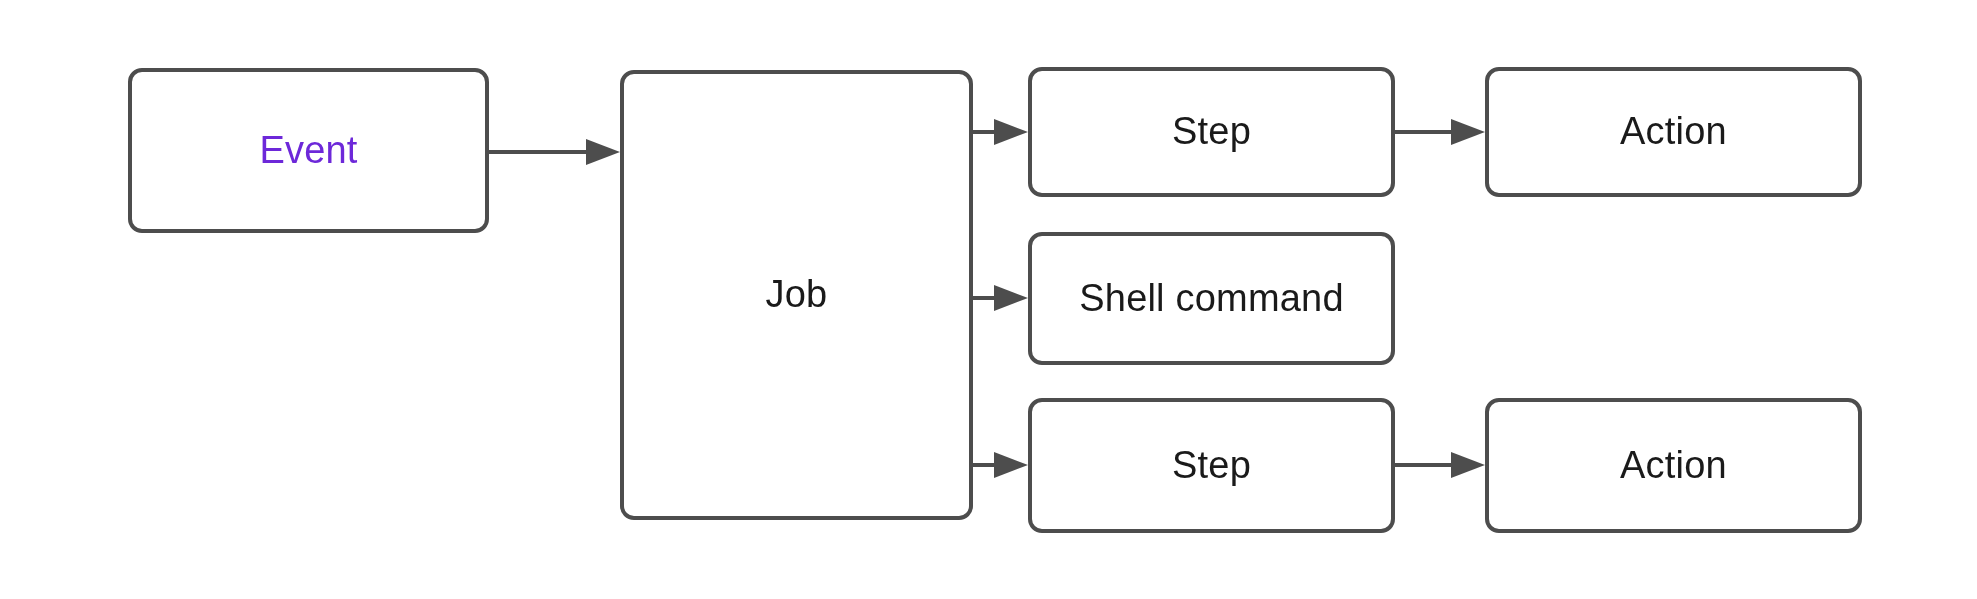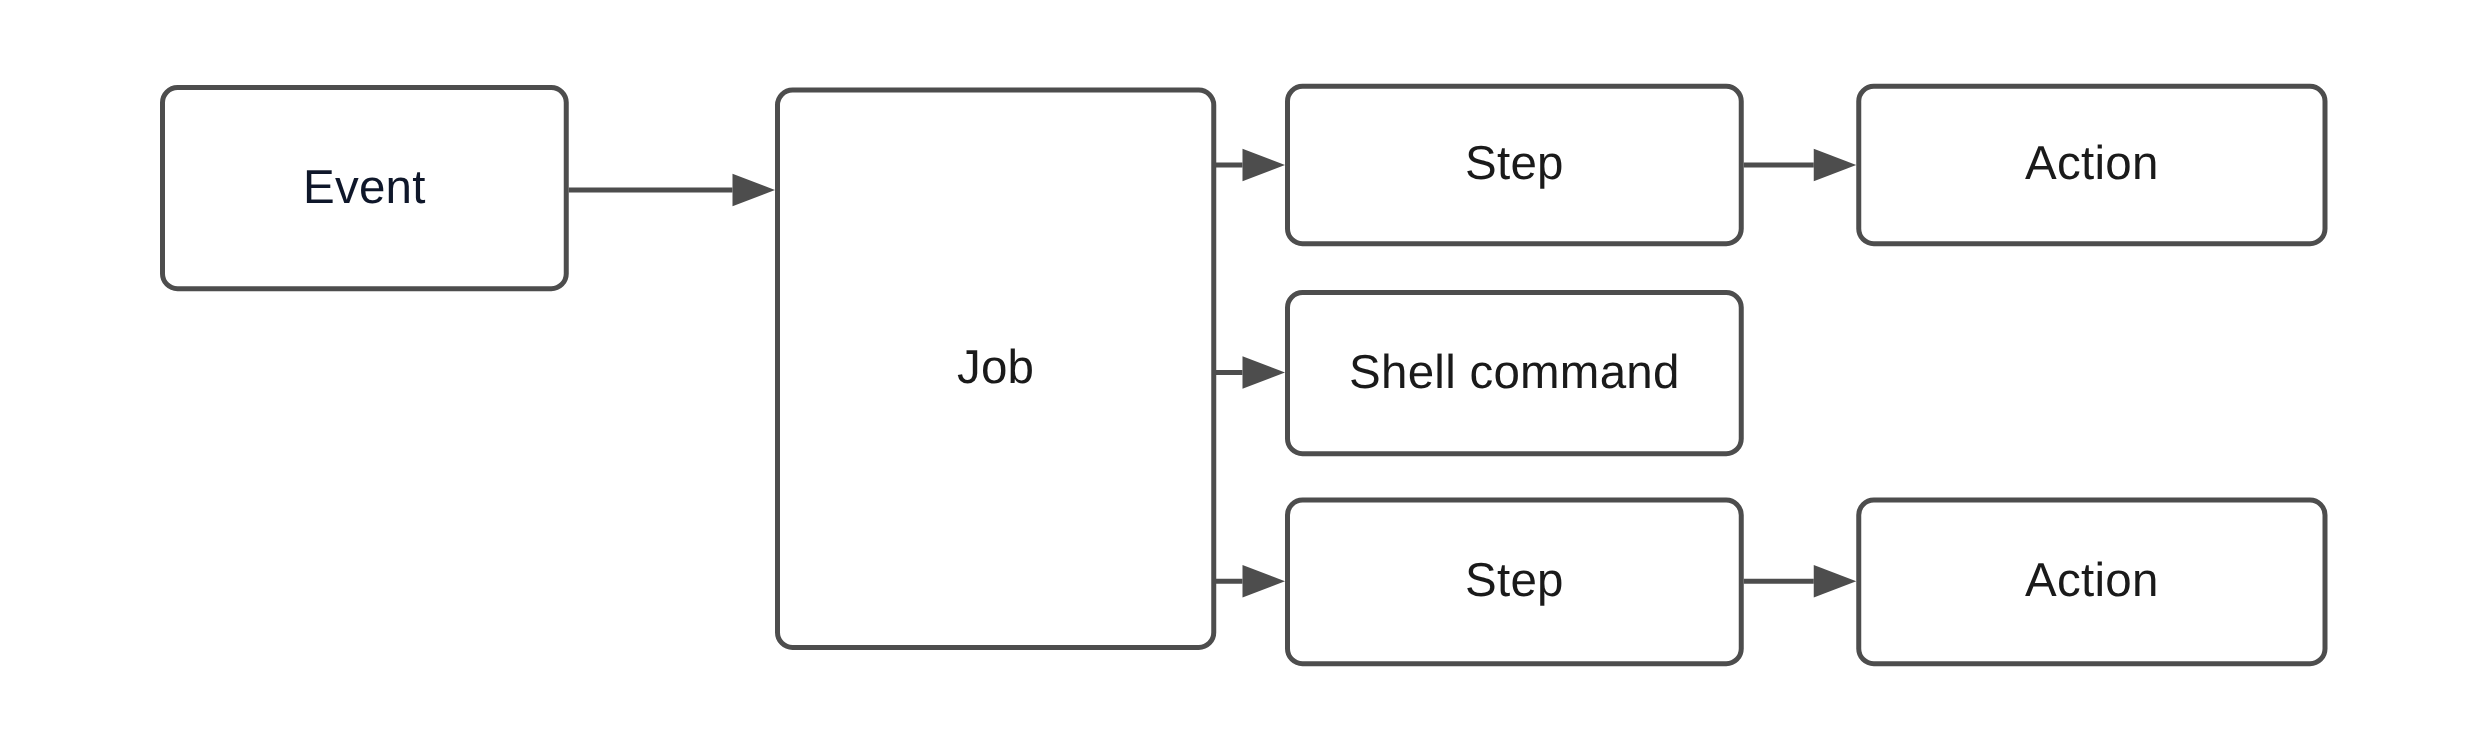--- a/index.html
+++ b/index.html
@@ -72,21 +72,21 @@
         <line class="edge-line" x1="947" y1="298" x2="994" y2="298" stroke="#4d4d4d"></line>
         <polygon class="edge-head" points="994,285 1028,298 994,311" fill="#4d4d4d"></polygon>
         <line class="edge-line" x1="947" y1="465" x2="994" y2="465" stroke="#4d4d4d"></line>
         <polygon class="edge-head" points="994,452 1028,465 994,478" fill="#4d4d4d"></polygon>
         <line class="edge-line" x1="1395" y1="465" x2="1451" y2="465" stroke="#4d4d4d"></line>
         <polygon class="edge-head" points="1451,452 1485,465 1451,478" fill="#4d4d4d"></polygon>
       </g>
   </svg>
 
   <div id="nodes-layer">
-      <div class="node" style="left: 128px; top: 68px; width: 327px; height: 165px; border-color: rgb(77, 77, 77); background: rgb(255, 255, 255); color: #0f172a;">
+      <div class="node" style="left: 128px; top: 68px; width: 361px; height: 165px; border-color: rgb(77, 77, 77); background: rgb(255, 255, 255); color: #6d28d9;">
         <span class="node-label">Event</span>
       </div>
       <div class="node" style="left: 620px; top: 70px; width: 353px; height: 450px; border-color: rgb(77, 77, 77); background: rgb(255, 255, 255); color: rgb(26, 26, 26);">
         <span class="node-label">Job</span>
       </div>
       <div class="node" style="left: 1028px; top: 67px; width: 367px; height: 130px; border-color: rgb(77, 77, 77); background: rgb(255, 255, 255); color: rgb(26, 26, 26);">
         <span class="node-label">Step</span>
       </div>
       <div class="node" style="left: 1485px; top: 67px; width: 377px; height: 130px; border-color: rgb(77, 77, 77); background: rgb(255, 255, 255); color: rgb(26, 26, 26);">
         <span class="node-label">Action</span>

